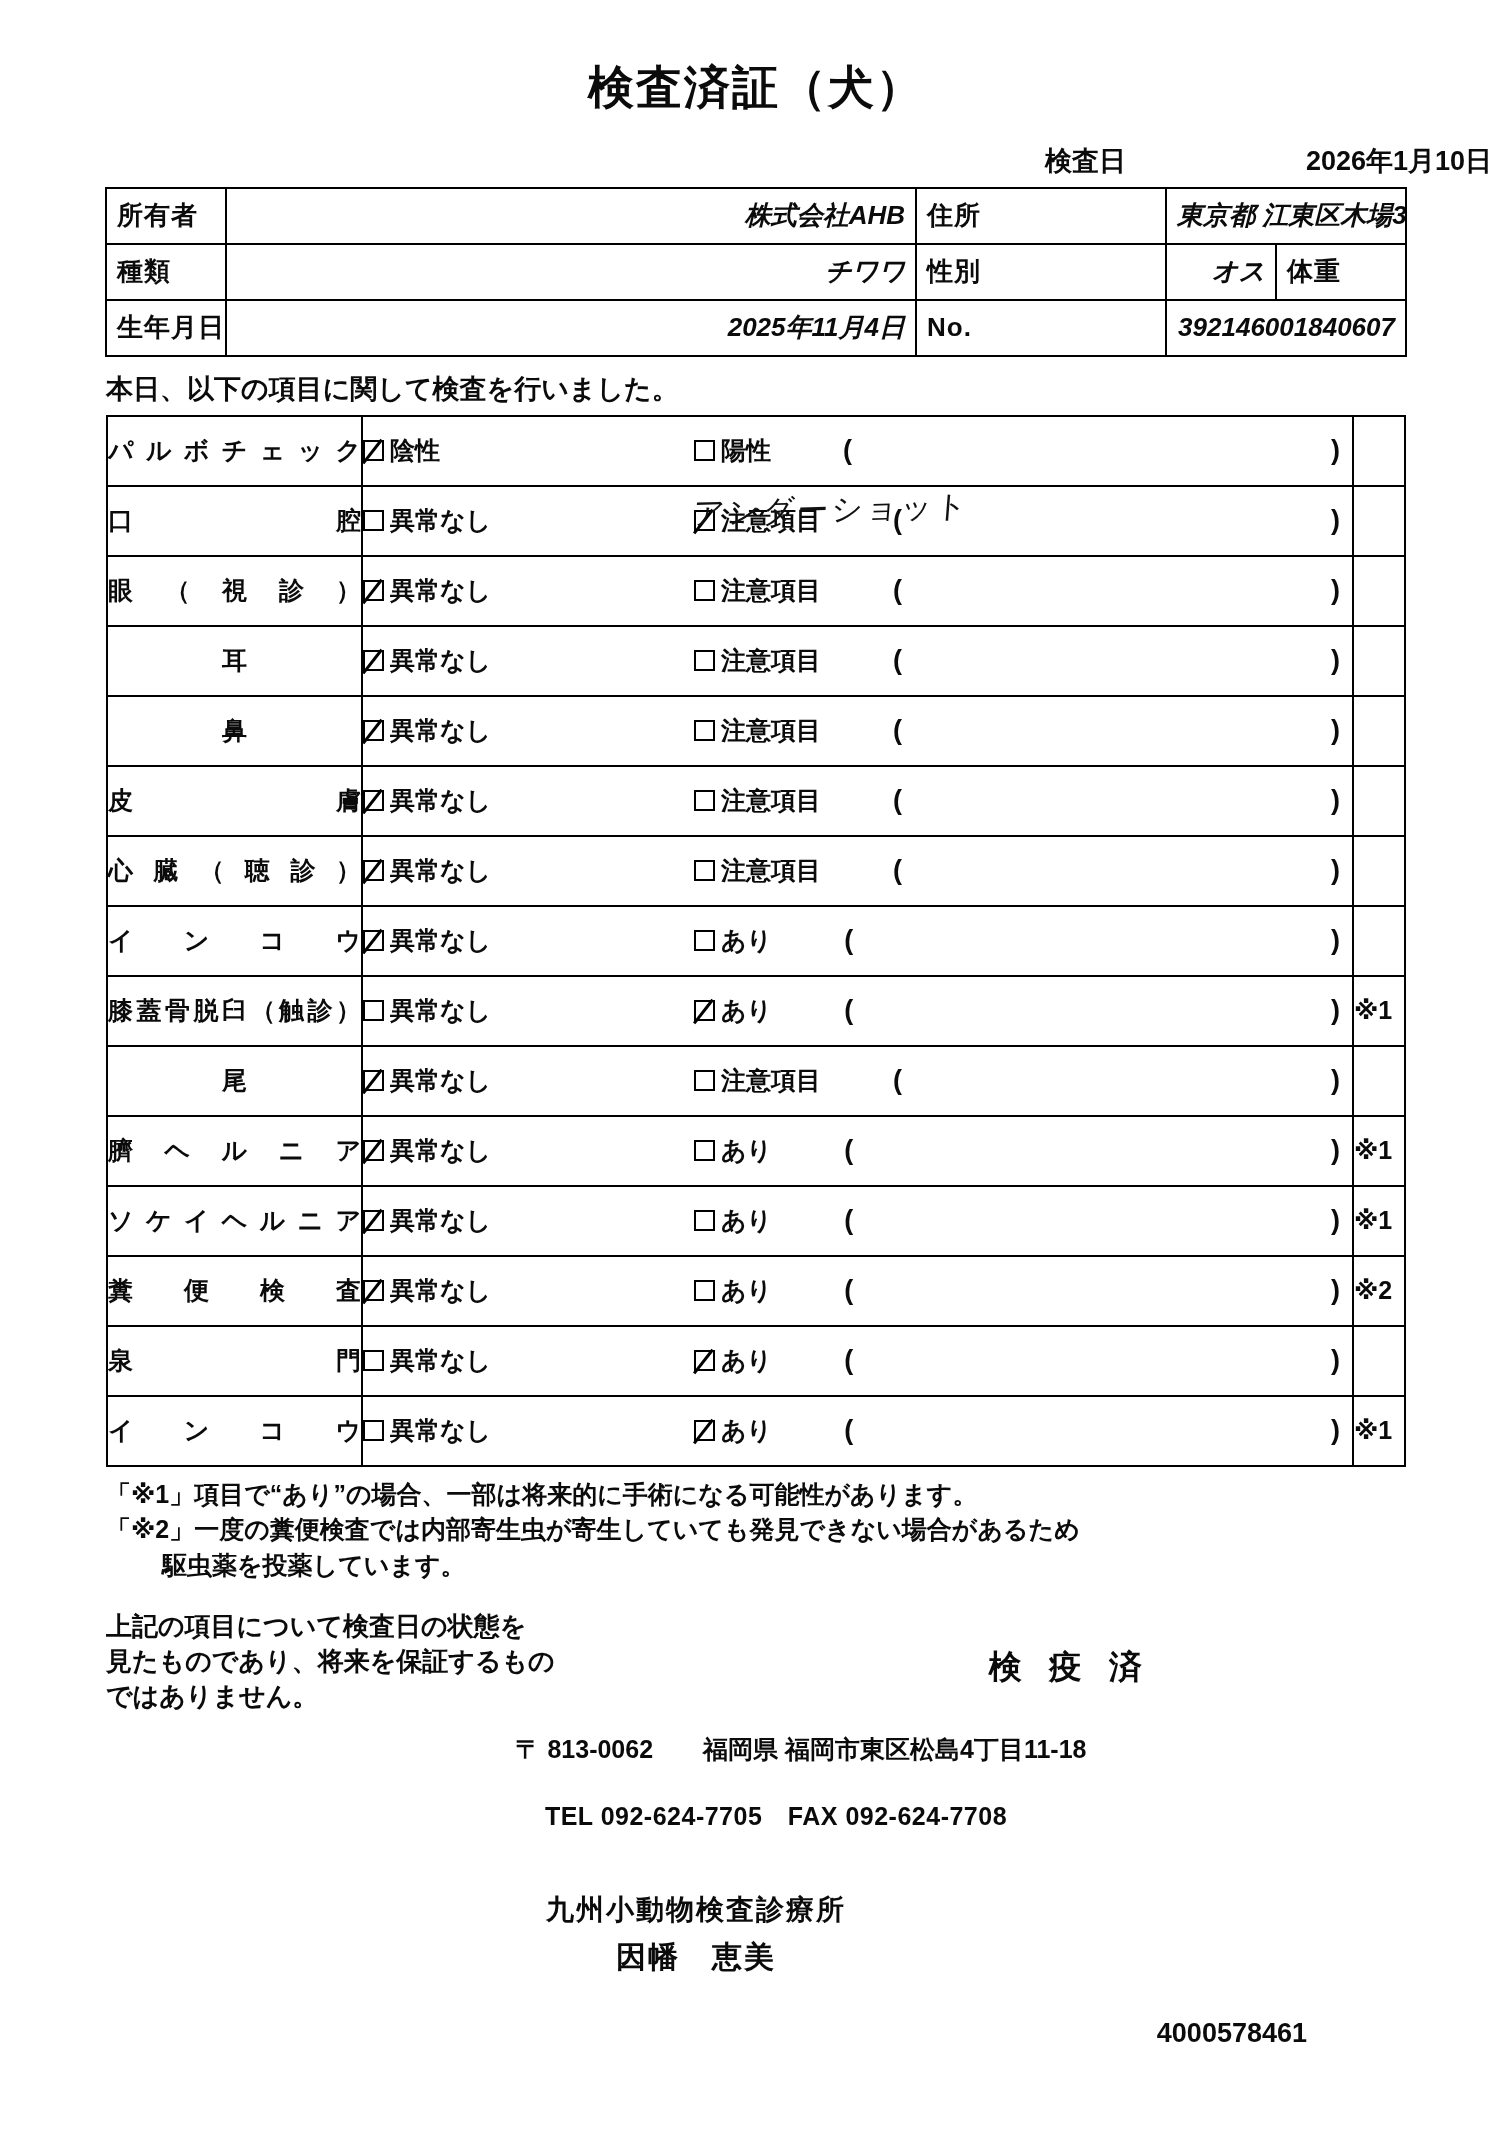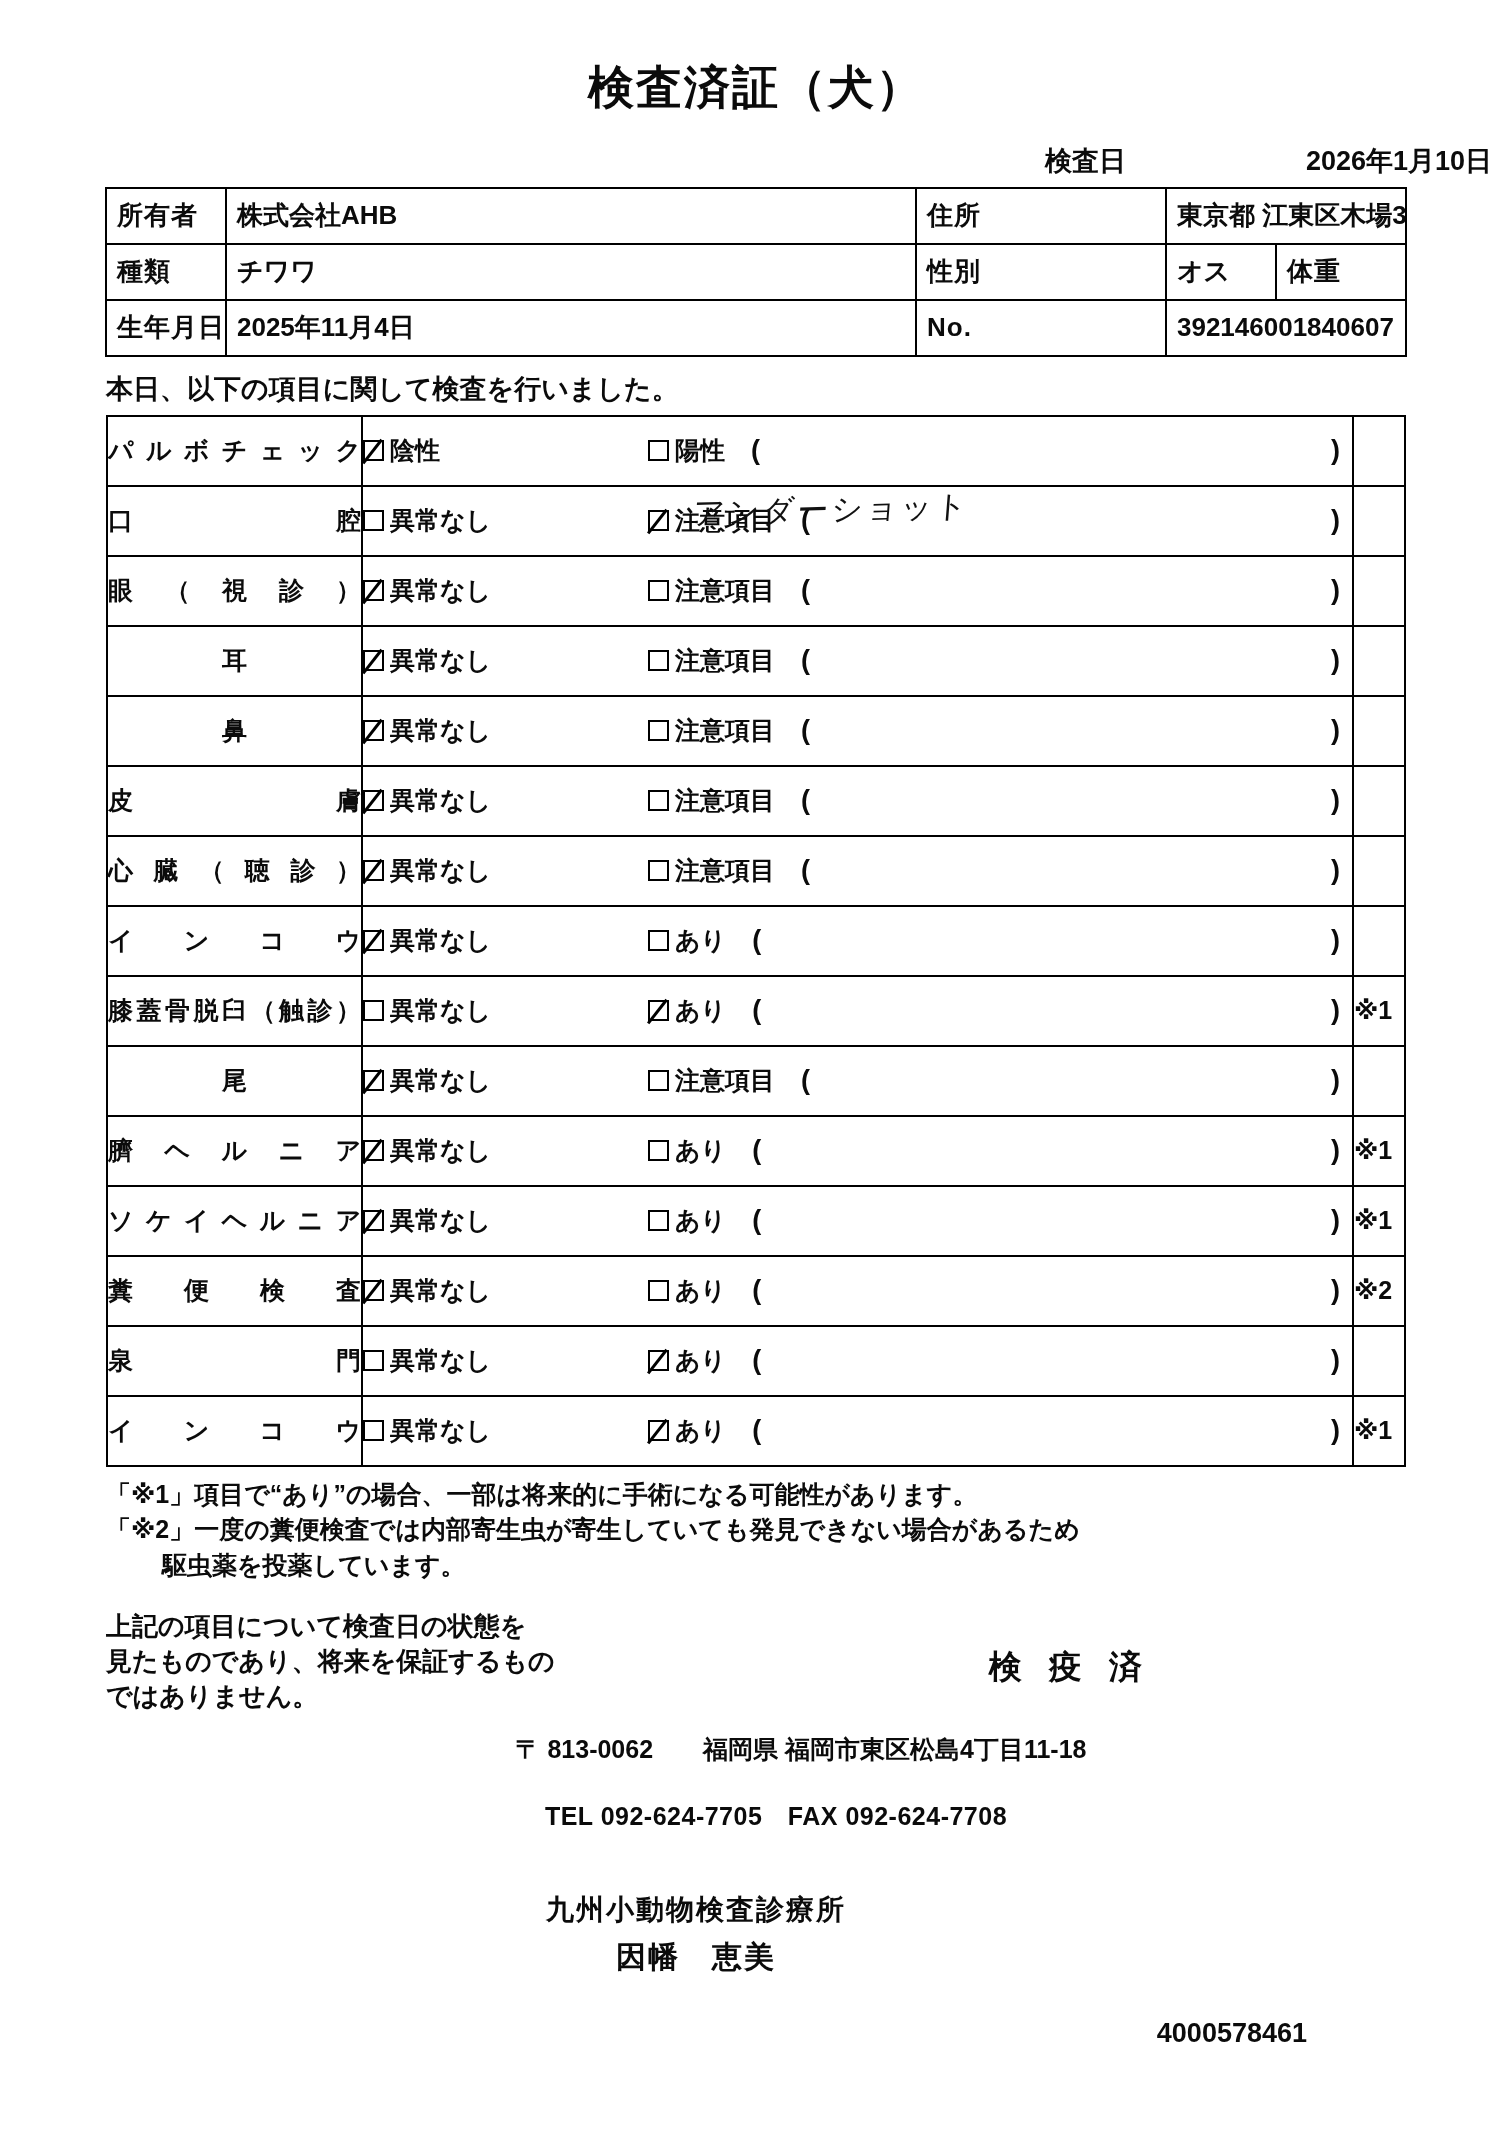--- a/index.html
+++ b/index.html
@@ -66,21 +66,21 @@
     font-weight: 700;
     padding: 0 10px;
     vertical-align: middle;
     white-space: nowrap;
     overflow: hidden;
   }
   td.lbl {
     text-align: left;
     letter-spacing: 1px;
   }
-  td.val { text-align: left; }
+  td.val { text-align: right; font-style: italic; }
   td.val-right { text-align: right; }
 
   
   .intro {
     width: 1300px;
     margin: 14px auto 8px auto;
     font-size: 27px;
     font-weight: 700;
   }
 
@@ -113,20 +113,21 @@
     text-align-last: center;
   }
   td.opts {
     padding-left: 8px;
   }
   .optline {
     display: flex;
     align-items: center;
     position: relative;
     height: 68px;
+    gap: 46px;
   }
   .opt {
     display: inline-flex;
     align-items: center;
     position: relative;
     white-space: nowrap;
   }
   .opt.first { width: 285px; }
   .box {
     display: inline-block;

